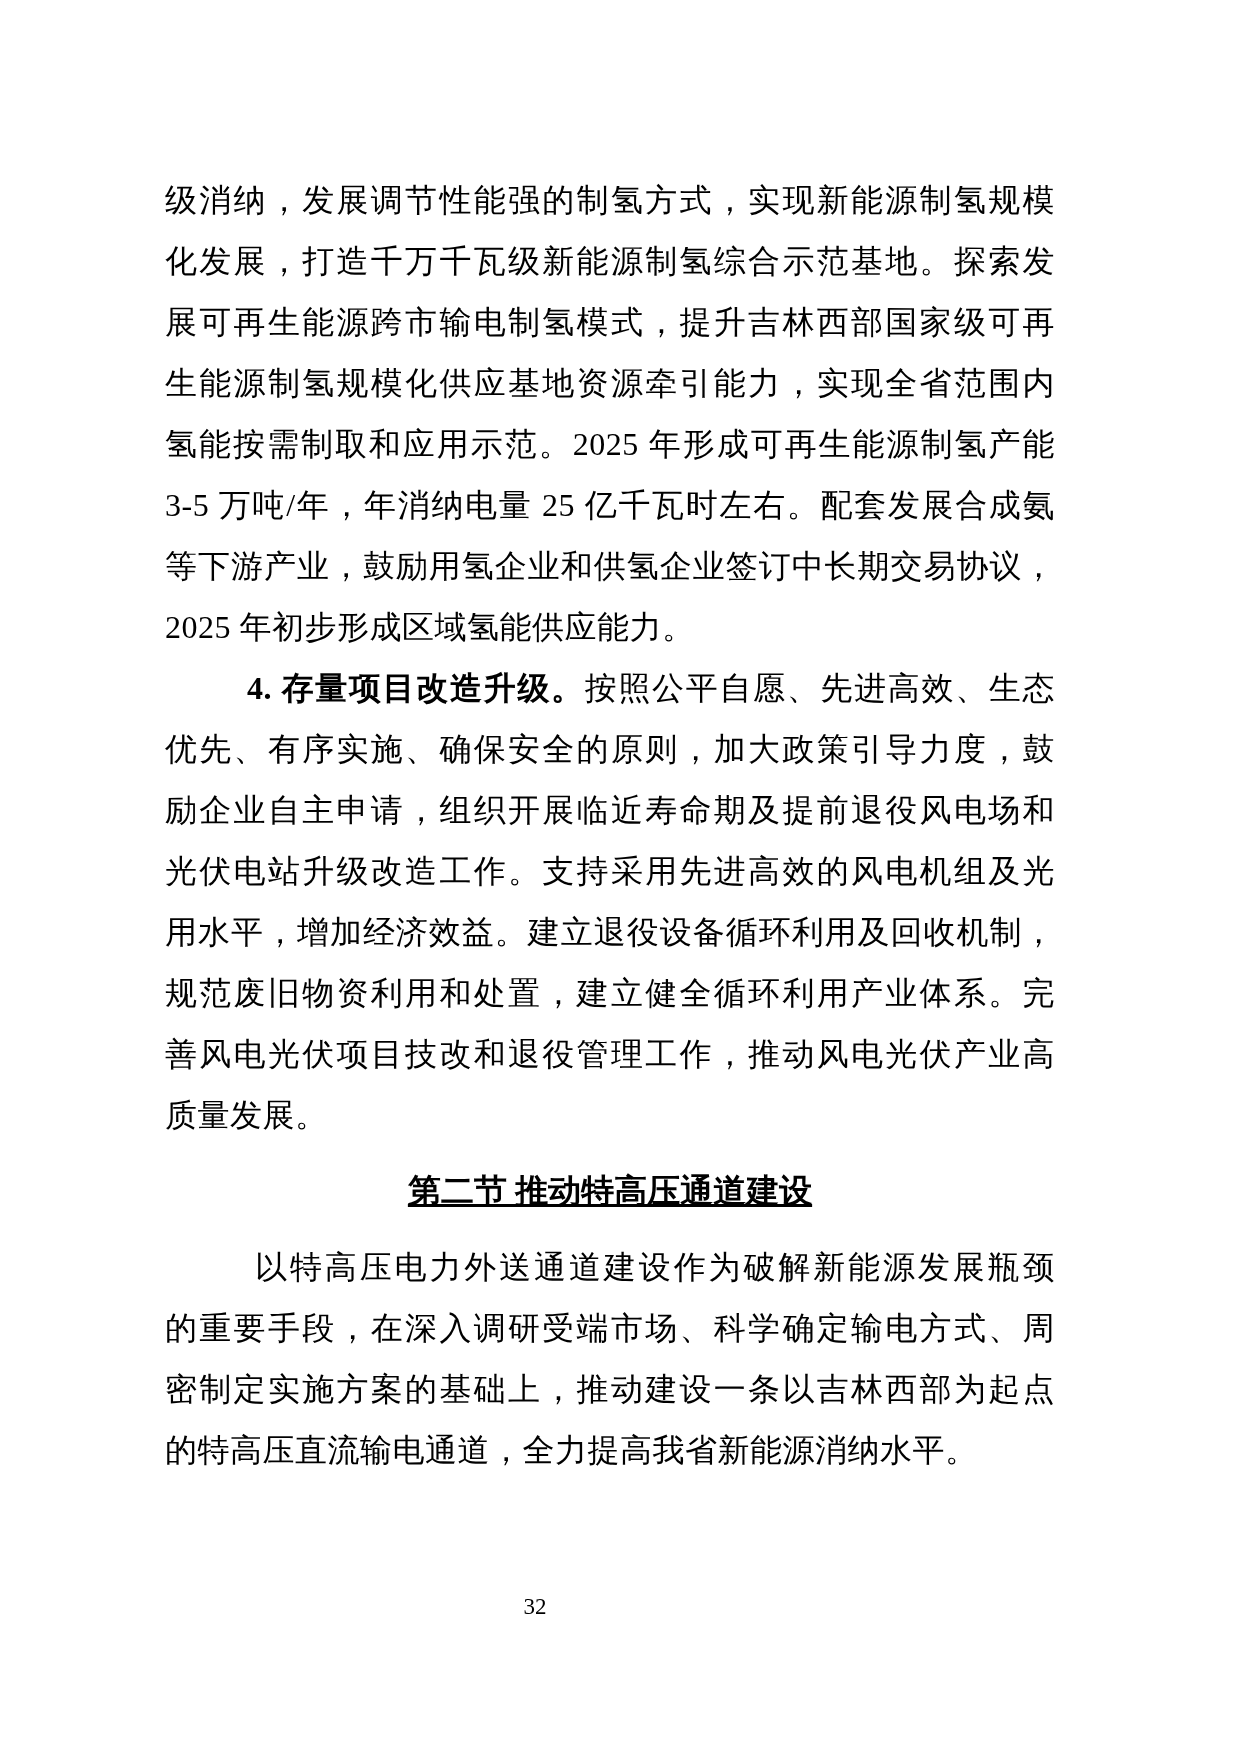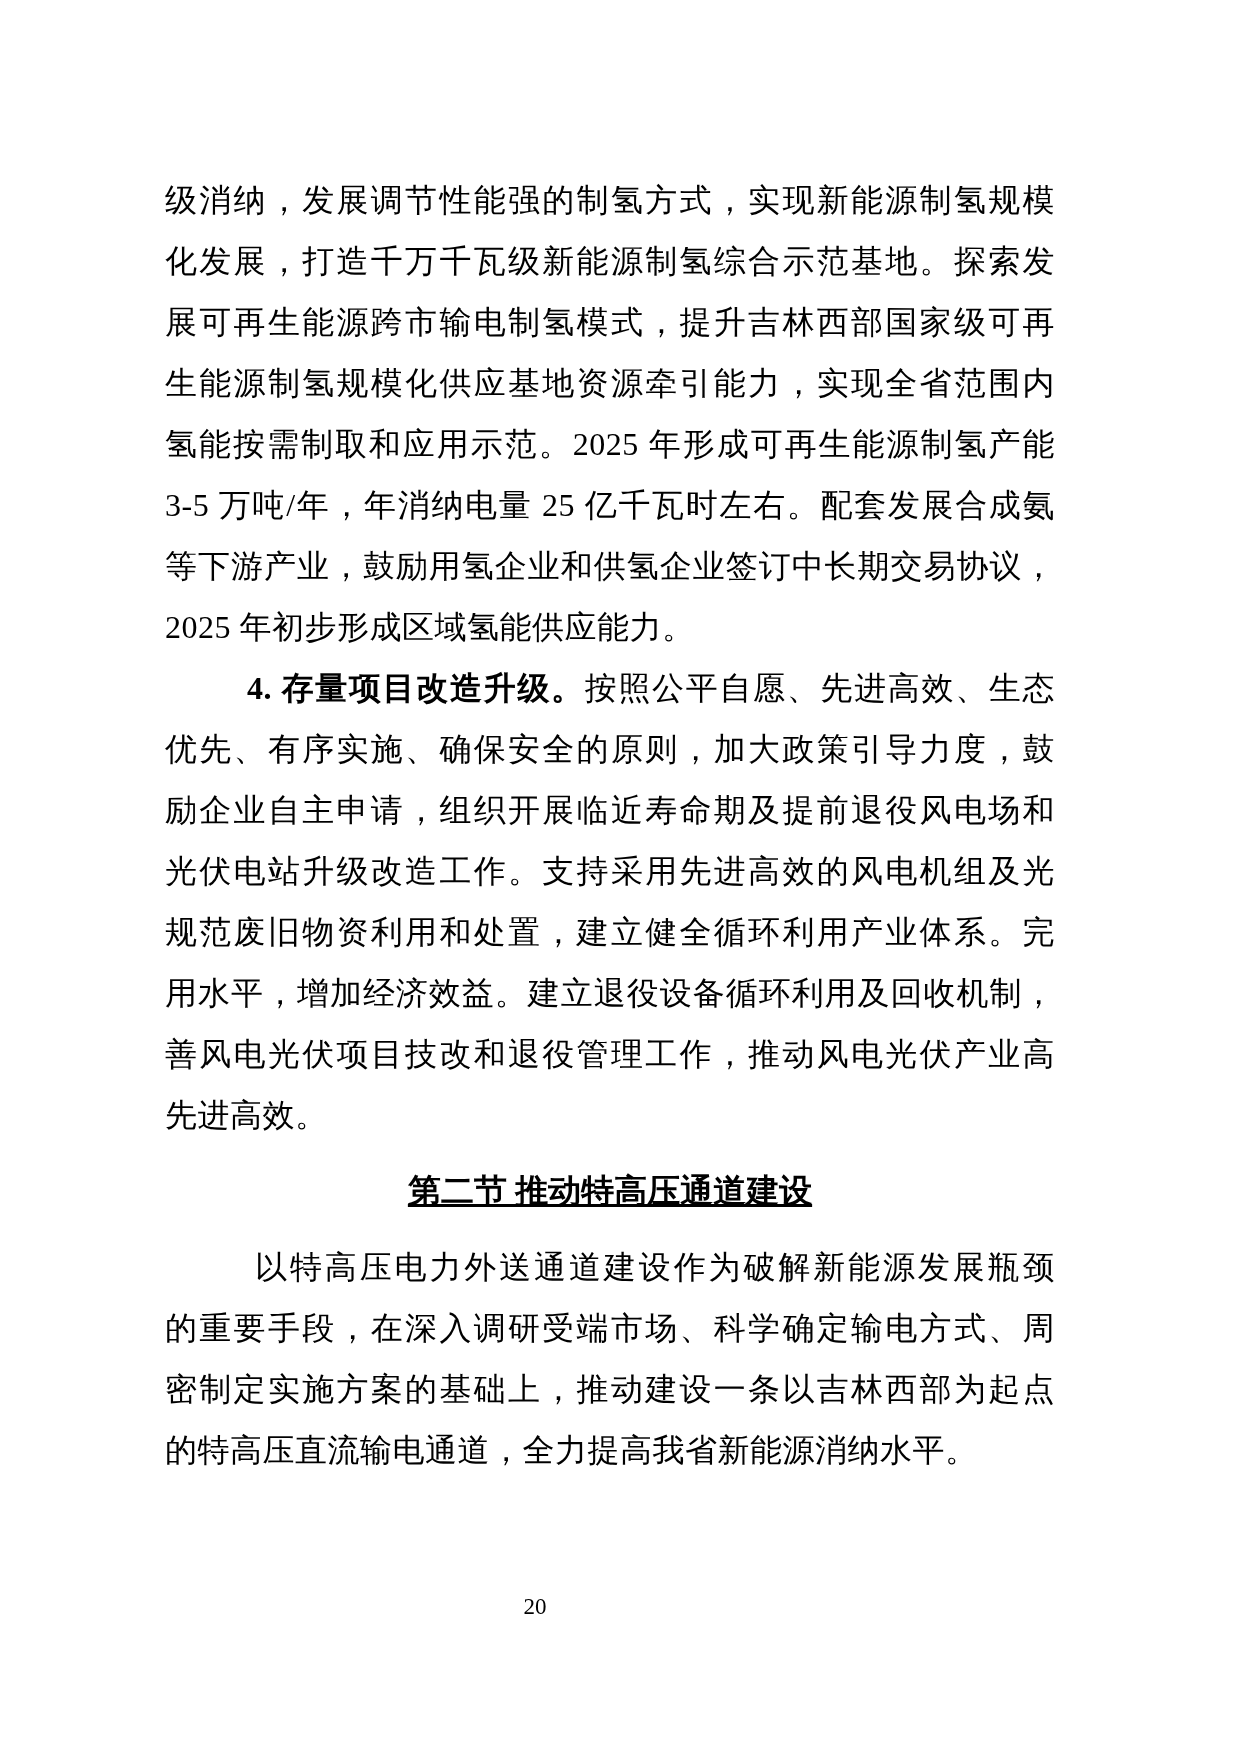--- a/index.html
+++ b/index.html
@@ -72,31 +72,31 @@
       <div class="line last">2025 年初步形成区域氢能供应能力。</div>
     </div>
 
     <div class="para">
       <div class="line indent2">
         <span class="bold">4. 存量项目改造升级。</span><span>按照公平自愿、先进高效、生态</span>
       </div>
       <div class="line">优先、有序实施、确保安全的原则，加大政策引导力度，鼓</div>
       <div class="line">励企业自主申请，组织开展临近寿命期及提前退役风电场和</div>
       <div class="line">光伏电站升级改造工作。支持采用先进高效的风电机组及光</div>
+      <div class="line">用水平，增加经济效益。建立退役设备循环利用及回收机制，</div>
       <div class="line">规范废旧物资利用和处置，建立健全循环利用产业体系。完</div>
-      <div class="line">用水平，增加经济效益。建立退役设备循环利用及回收机制，</div>
       <div class="line">善风电光伏项目技改和退役管理工作，推动风电光伏产业高</div>
-      <div class="line last">先进高效。</div>
+      <div class="line last">质量发展。</div>
     </div>
 
     <h2 class="heading">第二节 推动特高压通道建设</h2>
 
     <div class="para">
       <div class="line indent3">以特高压电力外送通道建设作为破解新能源发展瓶颈</div>
       <div class="line">的重要手段，在深入调研受端市场、科学确定输电方式、周</div>
       <div class="line">密制定实施方案的基础上，推动建设一条以吉林西部为起点</div>
       <div class="line last">的特高压直流输电通道，全力提高我省新能源消纳水平。</div>
     </div>
 
   </div>
 
-  <div class="page-number">20</div>
+  <div class="page-number">32</div>
 </div>
 
 </body></html>

